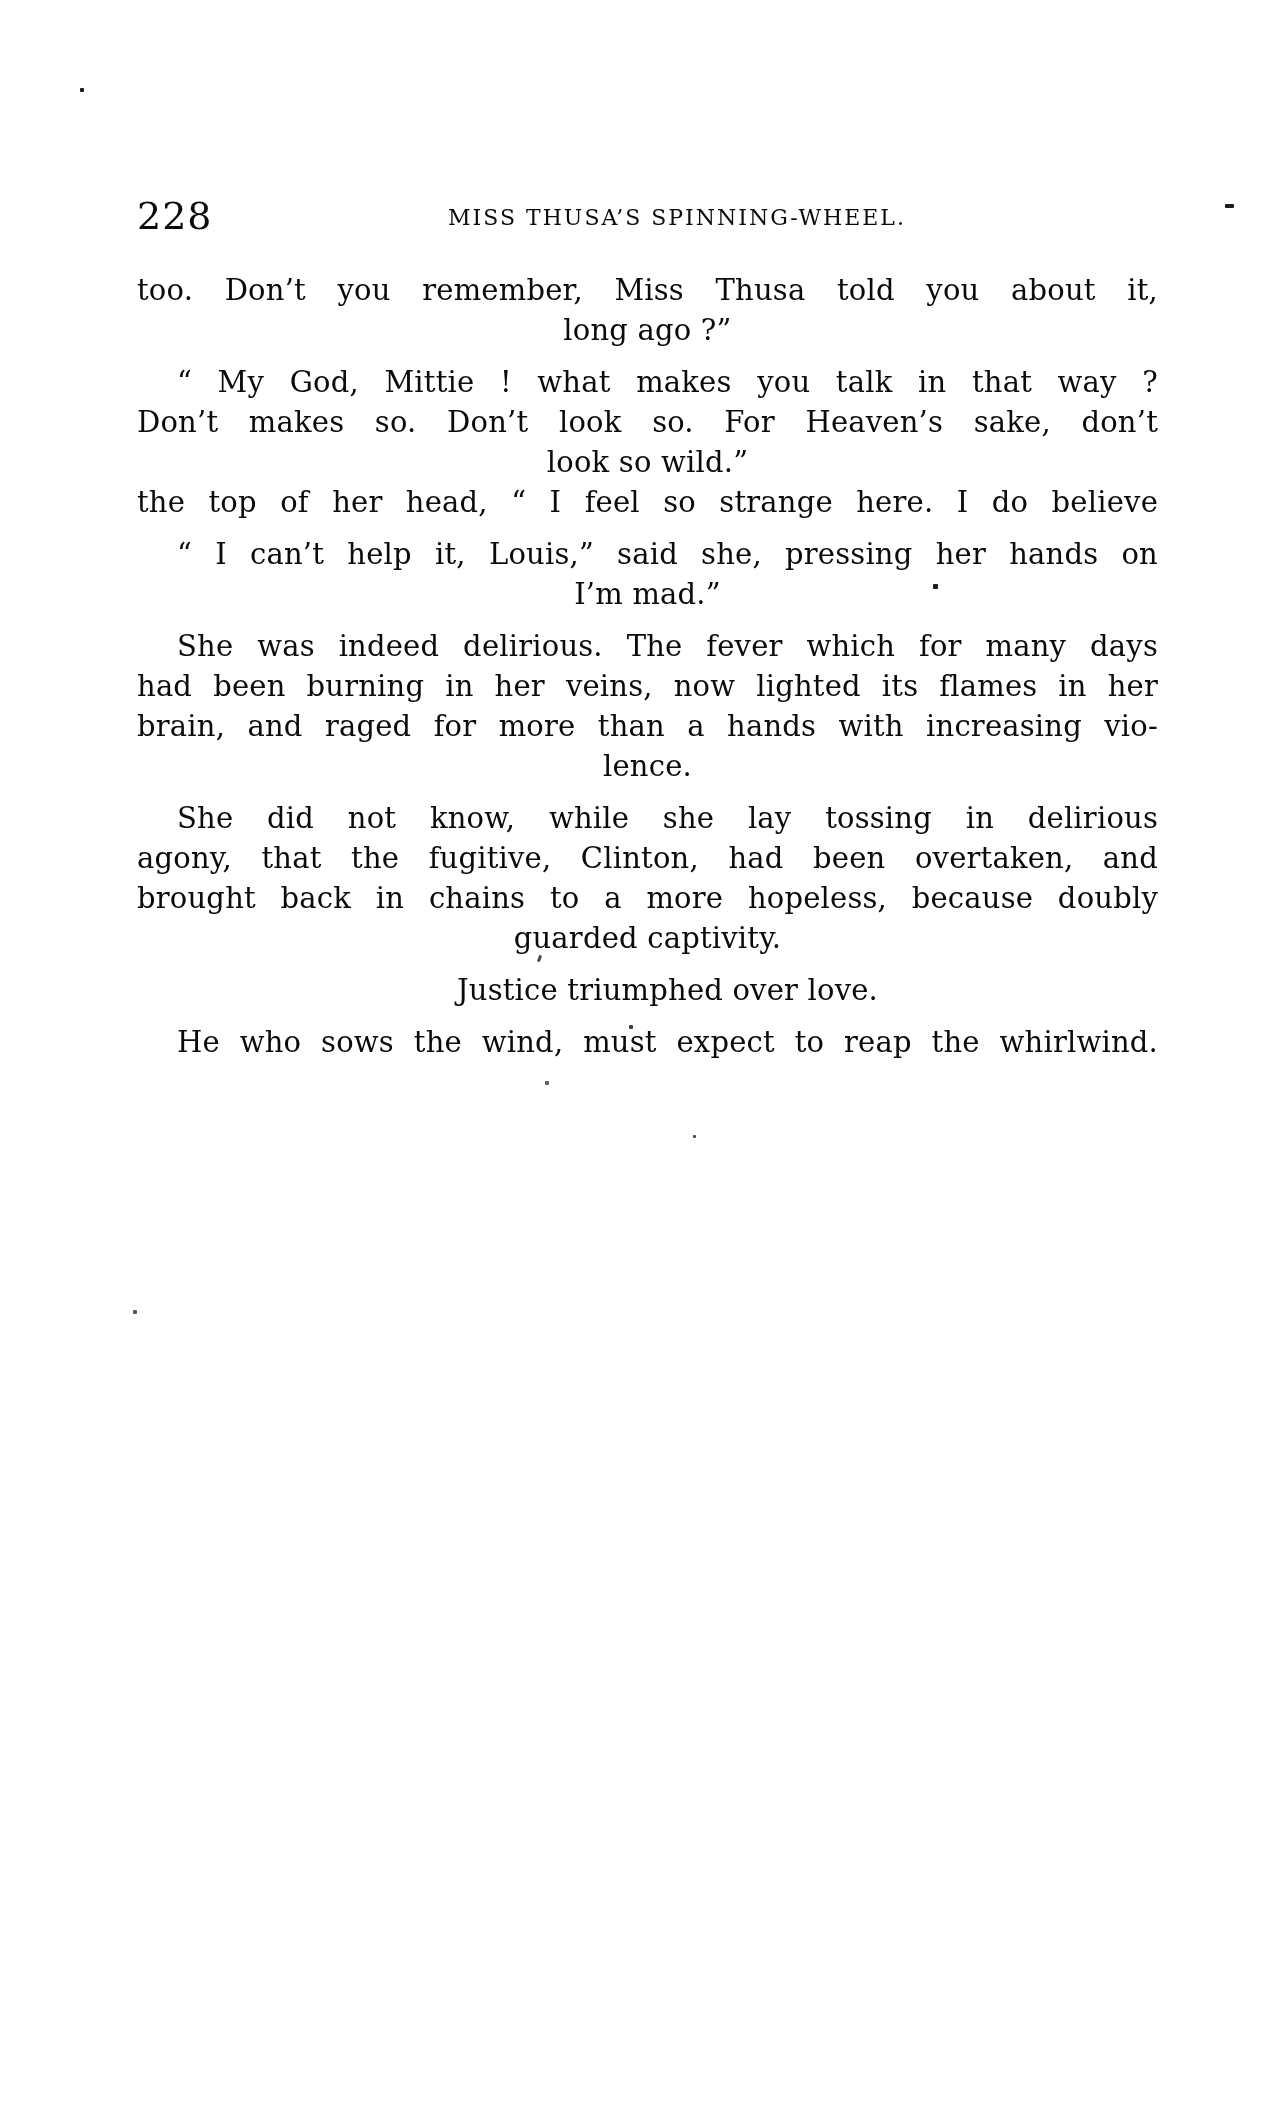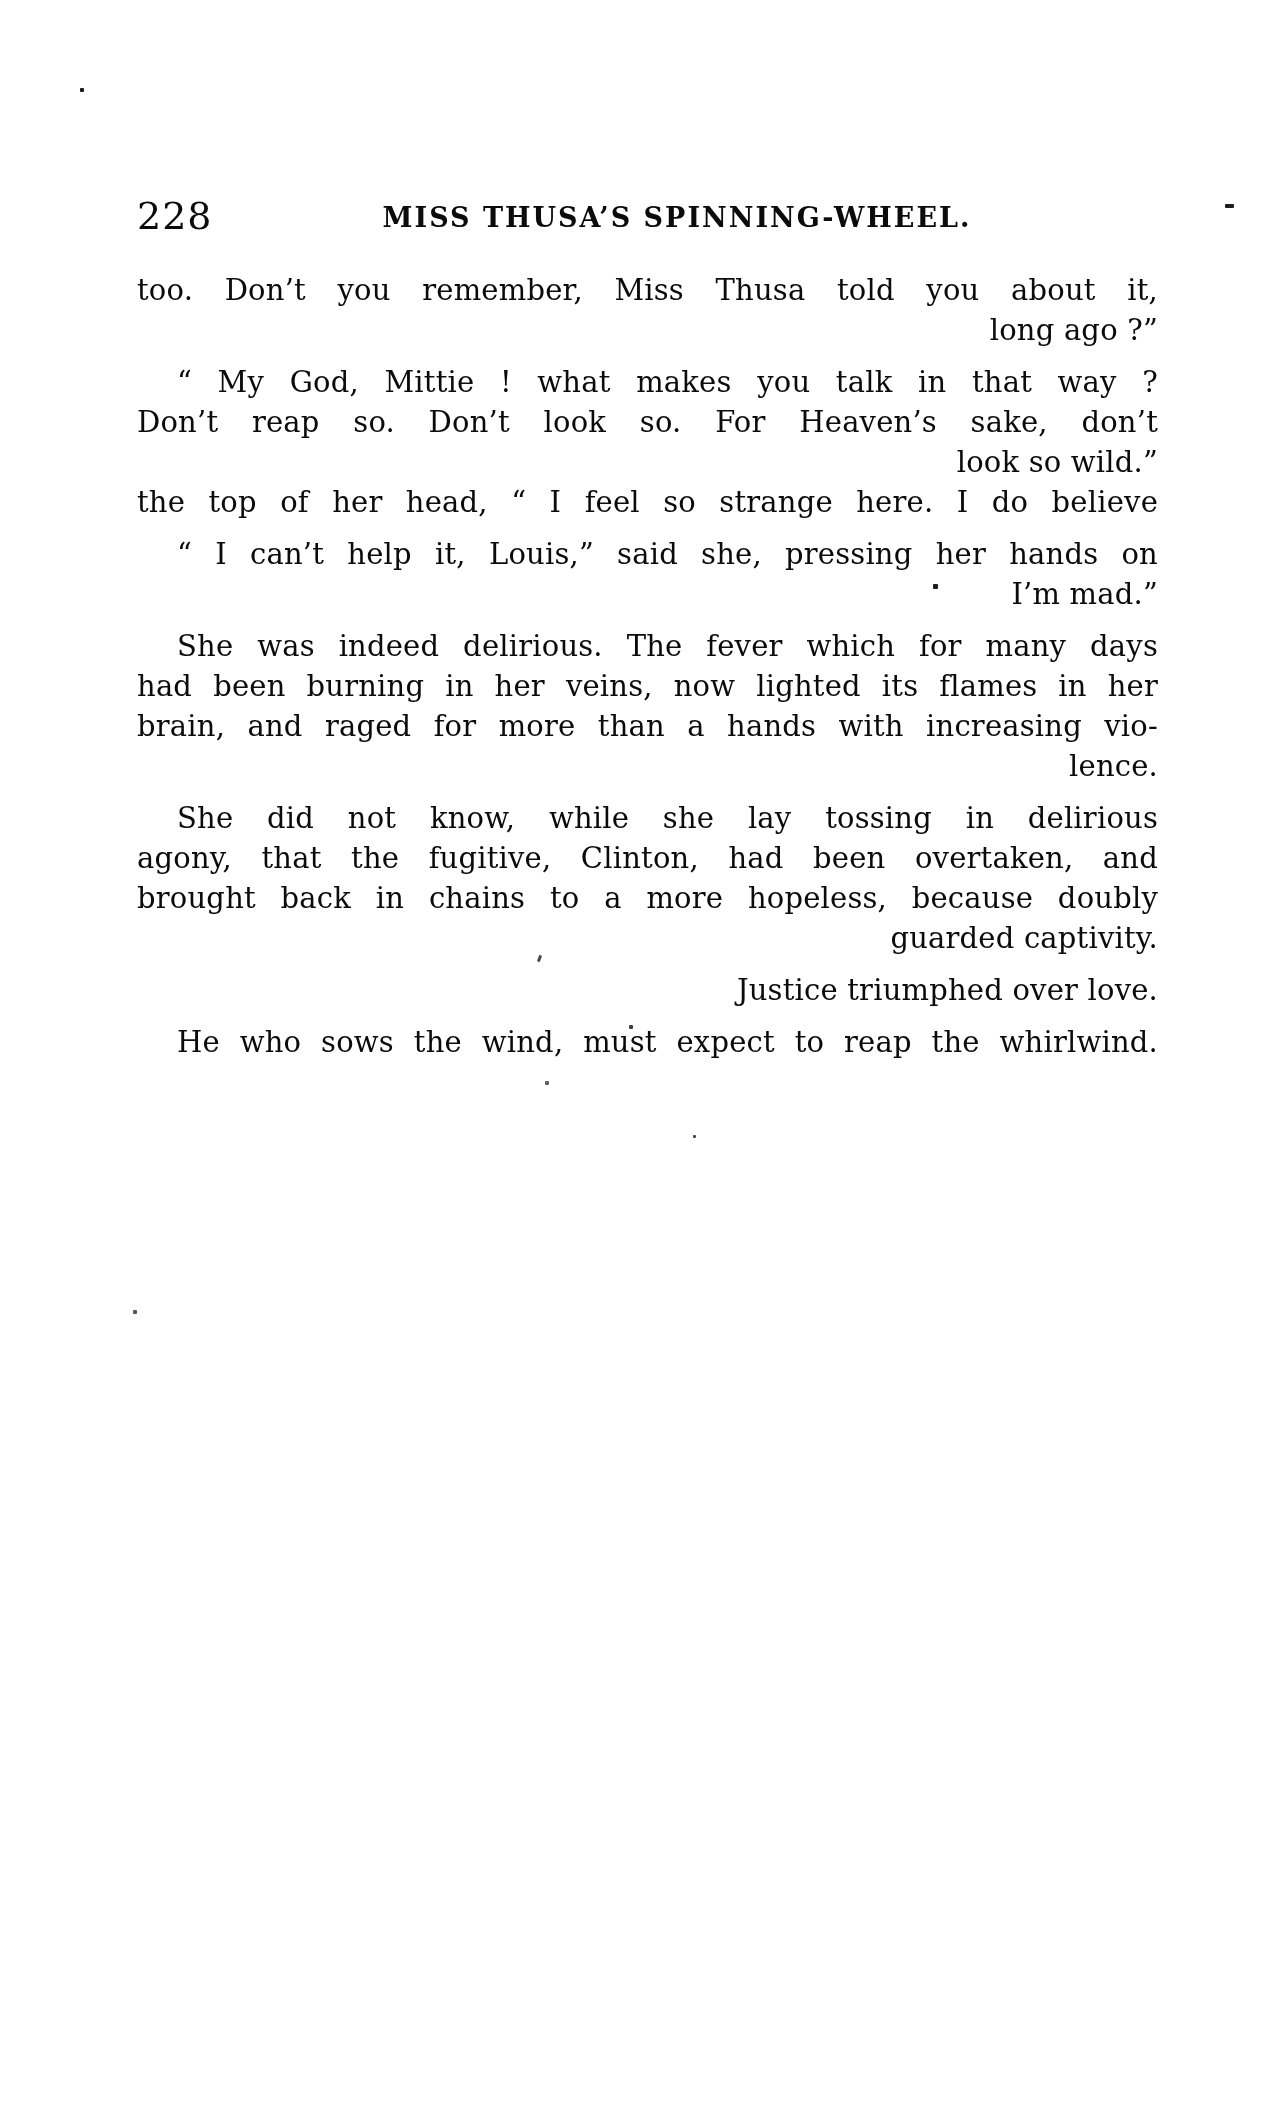--- a/index.html
+++ b/index.html
@@ -31,38 +31,37 @@
     font-size: 38px;
     line-height: 40px;
     letter-spacing: 1px;
   }
   .running-title {
     position: absolute;
     left: 60px;
     top: 7px;
     width: 960px;
     text-align: center;
-    font-size: 27px;
+    font-size: 22px;
     line-height: 30px;
     letter-spacing: 2px;
     white-space: nowrap;
-    font-weight: bold;
   }
   
   .textblock {
     position: absolute;
     left: 137px;
     top: 270px;
     width: 1021px;
   }
   .line {
     font-size: 29px;
     line-height: 40px;
     height: 40px;
-    text-align: right;
+    text-align: center;
     white-space: nowrap;
     letter-spacing: 0.2px;
   }
   .line.just {
     text-align: justify;
     text-align-last: justify;
     white-space: normal;
   }
   .line.ind {
     text-indent: 40px;
@@ -91,21 +90,21 @@
 
   <div class="header">
     <span class="pagenum">228</span>
     <span class="running-title">MISS THUSA’S SPINNING-WHEEL.</span>
   </div>
 
   <div class="textblock">
     <div class="line just">too.  Don’t you remember, Miss Thusa told you about it,</div>
     <div class="line">long ago ?”</div>
     <div class="line just ind">“ My God, Mittie !  what makes you talk in that way ?</div>
-    <div class="line just">Don’t reap so.  Don’t look so.  For Heaven’s sake, don’t</div>
+    <div class="line just">Don’t makes so.  Don’t look so.  For Heaven’s sake, don’t</div>
     <div class="line">look so wild.”</div>
     <div class="line just">the top of her head, “ I feel so strange here.  I do believe</div>
     <div class="line just ind">“ I can’t help it, Louis,”  said she, pressing her hands on</div>
     <div class="line">I’m mad.”</div>
     <div class="line just ind">She was indeed delirious.  The fever which for many days</div>
     <div class="line just">had been burning in her veins, now lighted its flames in her</div>
     <div class="line just">brain, and raged for more than a hands with increasing vio-</div>
     <div class="line">lence.</div>
     <div class="line just ind">She did not know, while she lay tossing in delirious</div>
     <div class="line just">agony, that the fugitive, Clinton, had been overtaken, and</div>

